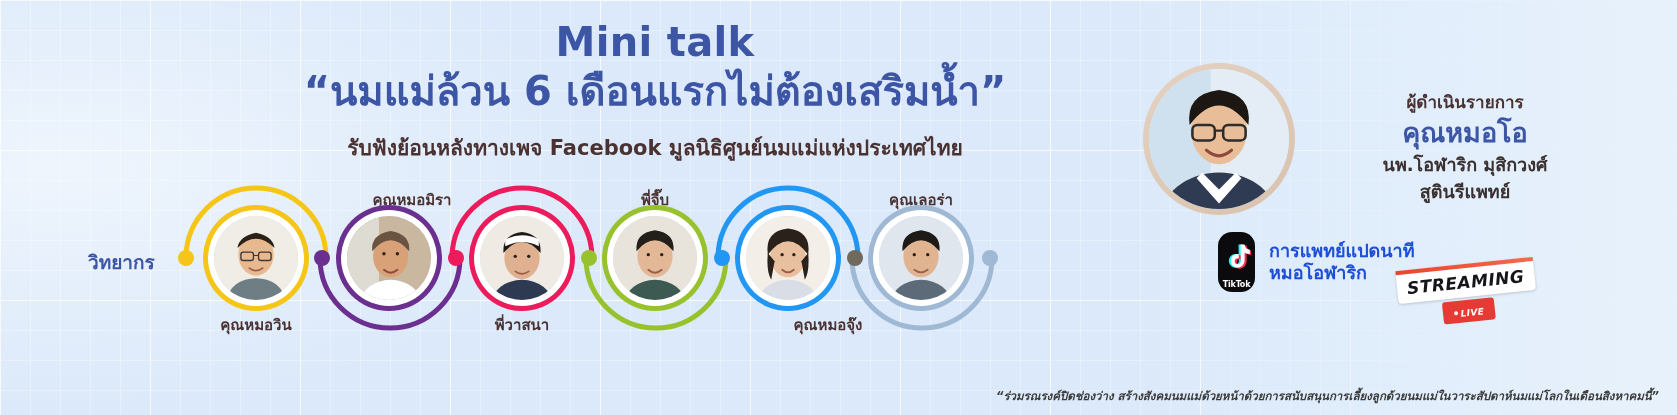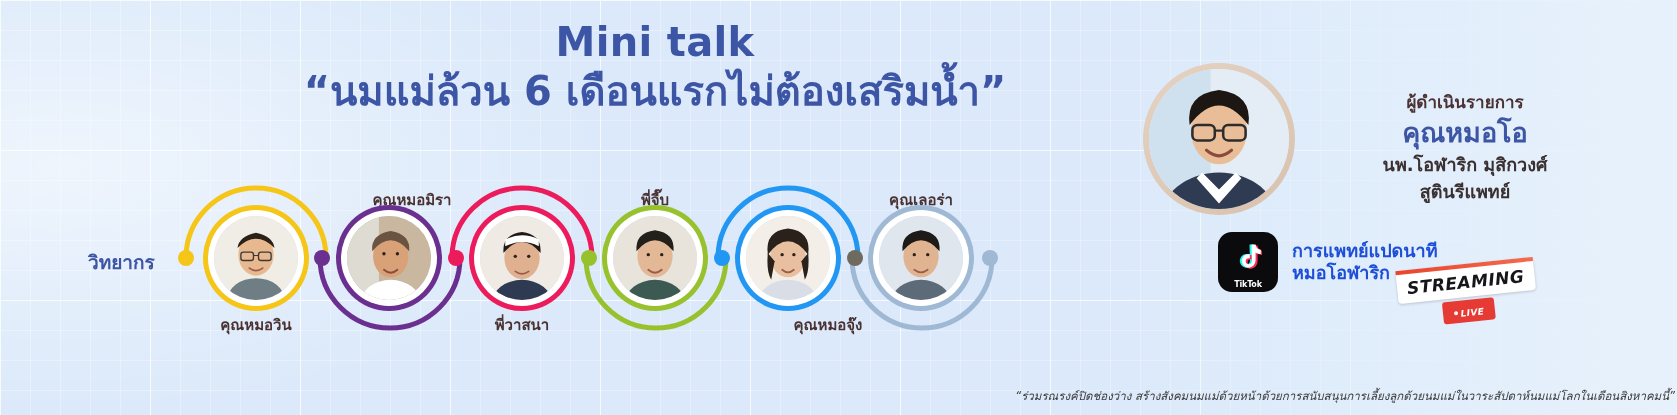--- a/index.html
+++ b/index.html
@@ -168,21 +168,21 @@
   
   .channel-row {
     position: absolute;
     left: 1218px; top: 232px;
     display: flex;
     align-items: center;
     gap: 14px;
     z-index: 6;
   }
   .tiktok-badge {
-    width: 60px; height: 60px;
+    width: 37px; height: 60px;
     border-radius: 14px;
     background: #0b0b0d;
     position: relative;
     display: flex;
     flex-direction: column;
     align-items: center;
     justify-content: center;
   }
   .tiktok-word {
     position: absolute;
@@ -241,41 +241,42 @@
     width: 4px; height: 4px;
     border-radius: 50%;
     background: #ffffff;
     margin-right: 3px;
     vertical-align: middle;
   }
 
   
   .footer-caption {
     position: absolute;
-    right: 2px; bottom: 10px;
+    right: 18px; bottom: 10px;
     font-size: 11.5px;
     font-style: italic;
-    font-weight: normal;
+    font-weight: bold;
     color: #3c3c3c;
     white-space: nowrap;
     z-index: 6;
   }
 </style>
 </head>
 <body>
 
 <div id="banner">
 
   <div class="grid-layer"></div>
   <div class="wash-left"></div>
   <div class="wash-right"></div>
 
   <div class="headline">
     <div class="title-main">Mini talk</div>
     <div class="title-quote">“นมแม่ล้วน 6 เดือนแรกไม่ต้องเสริมน้ำ”</div>
+    <div class="subtitle">รับฟังย้อนหลังทางเพจ Facebook มูลนิธิศูนย์นมแม่แห่งประเทศไทย</div>
   </div>
 
   <div class="role-label">วิทยากร</div>
 
   <div class="speakers-row">
     <svg class="arc-svg" width="1060" height="180" viewBox="0 0 1060 180">
 
       <path d="M186,88 A70,70 0 0 1 326,88" fill="none" stroke="#f5c518" stroke-width="5" stroke-linecap="round"></path>
 
       <path d="M320,88 A70,70 0 0 0 460,88" fill="none" stroke="#6b2f8f" stroke-width="5" stroke-linecap="round"></path>

